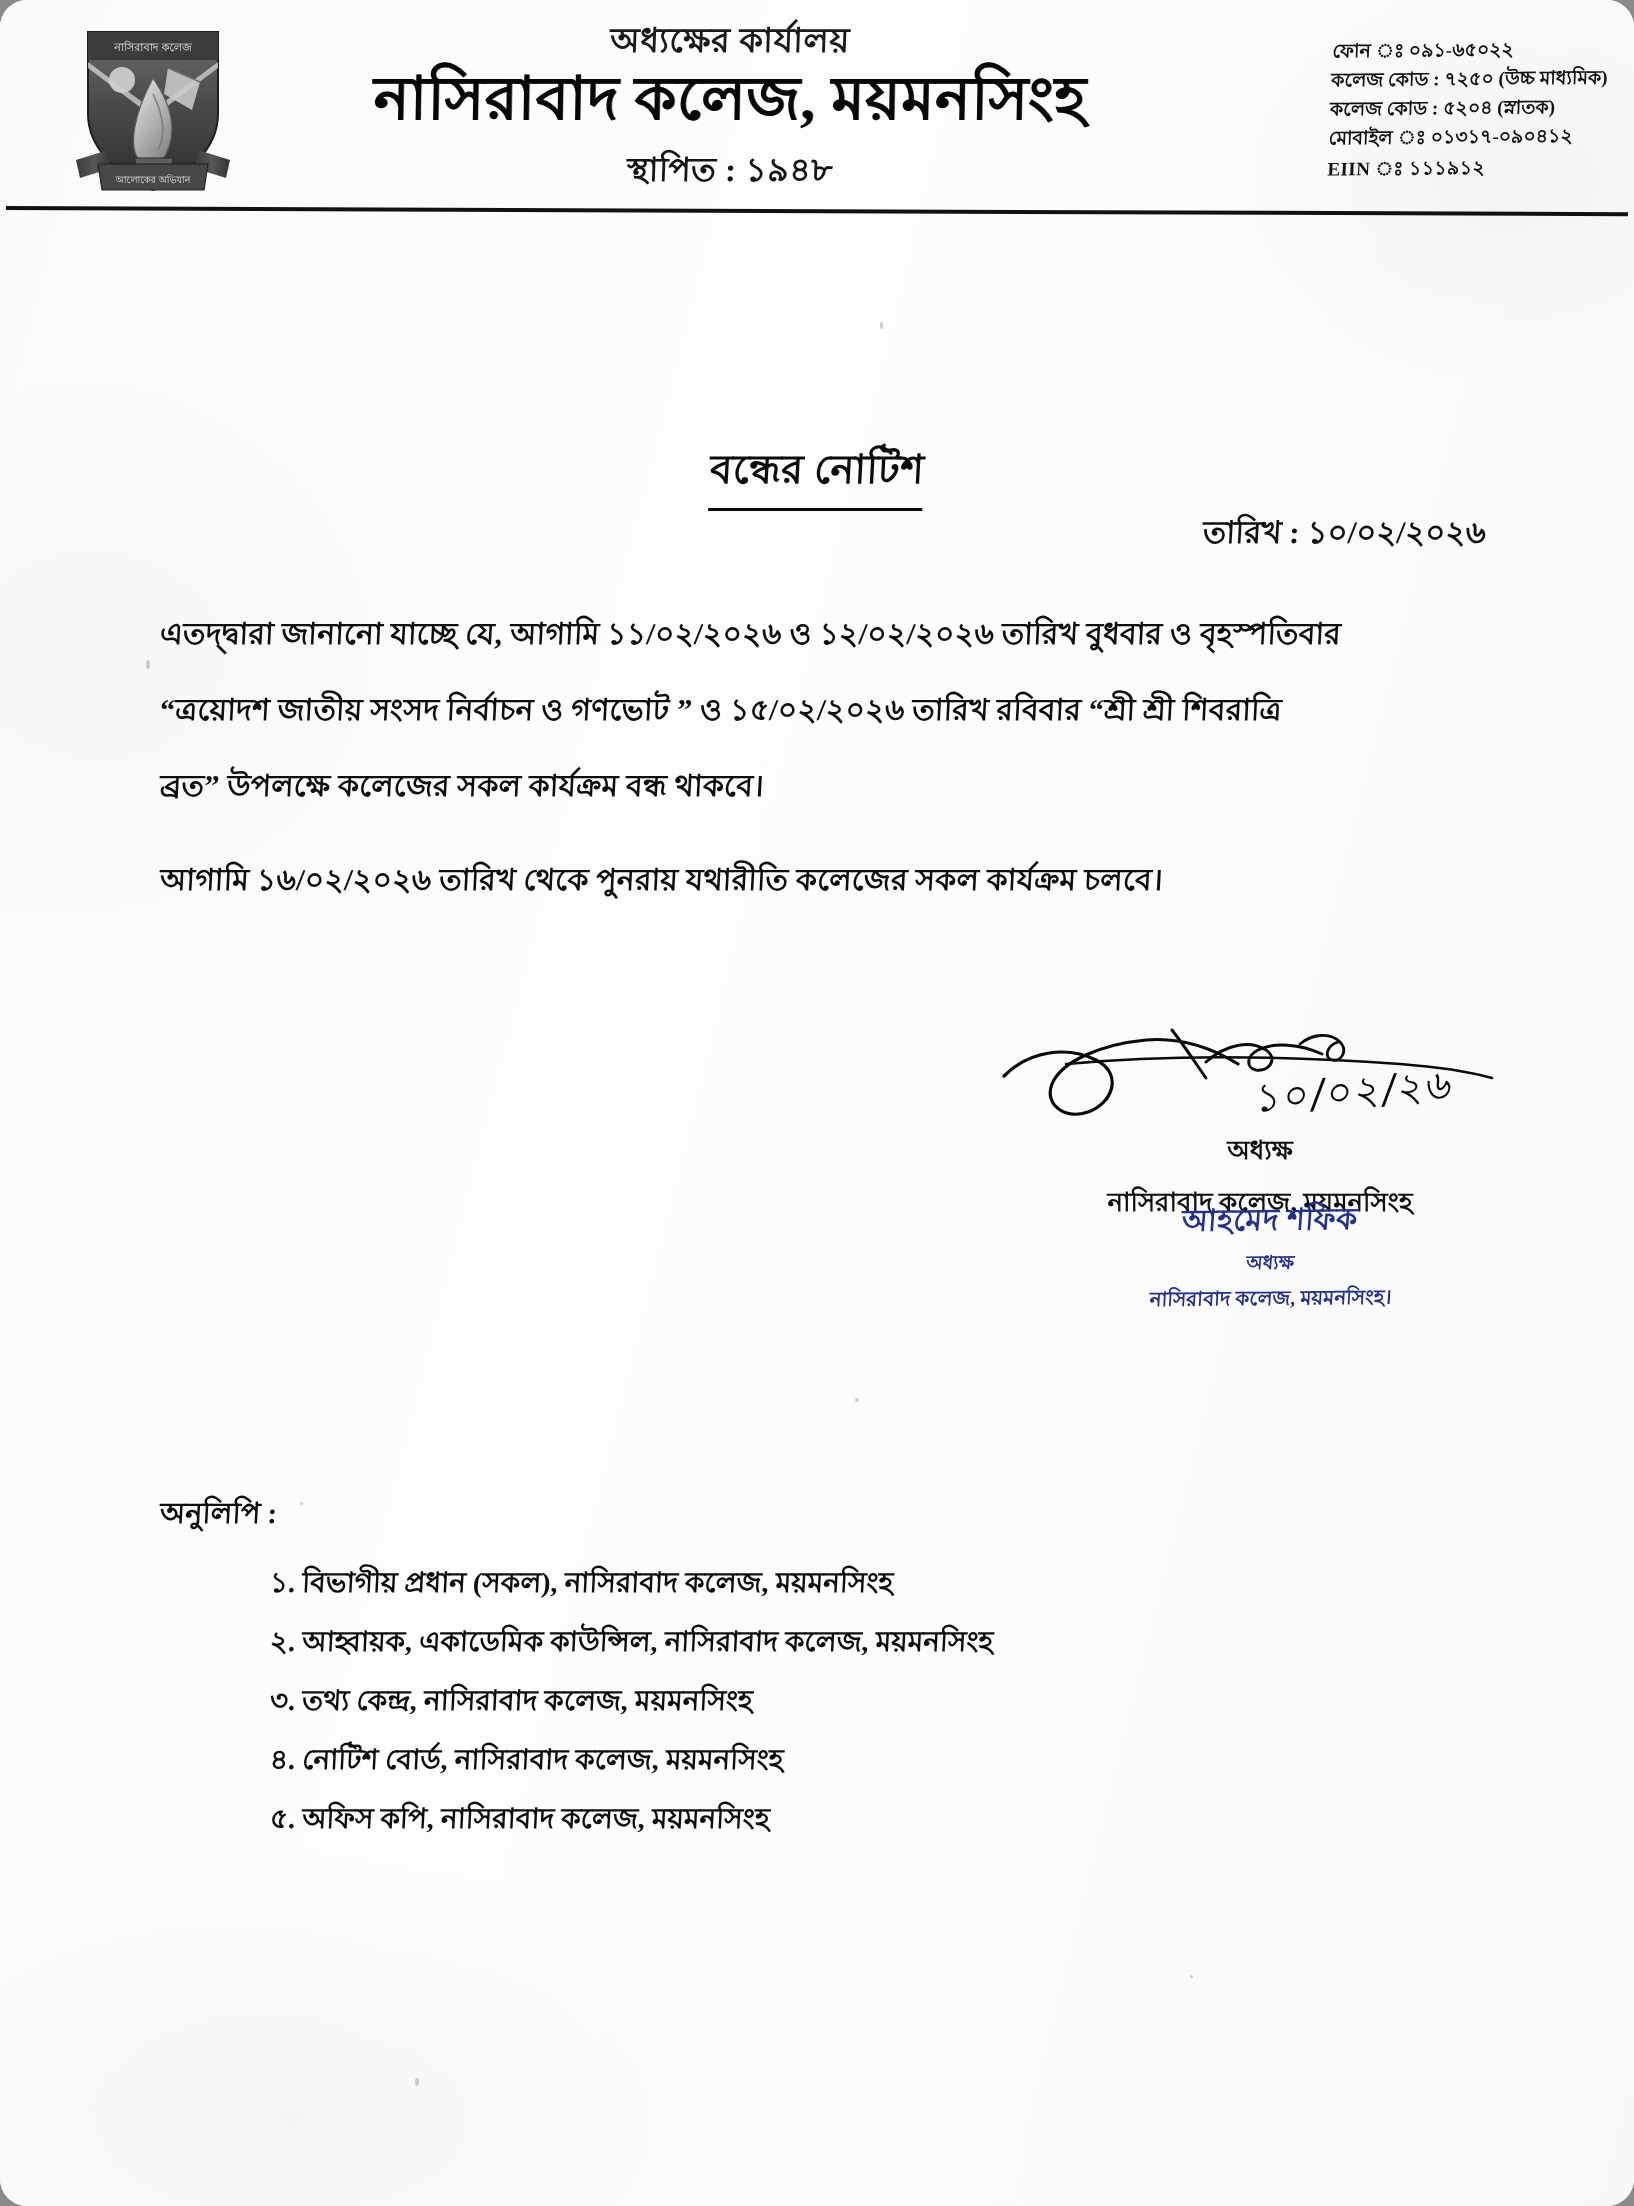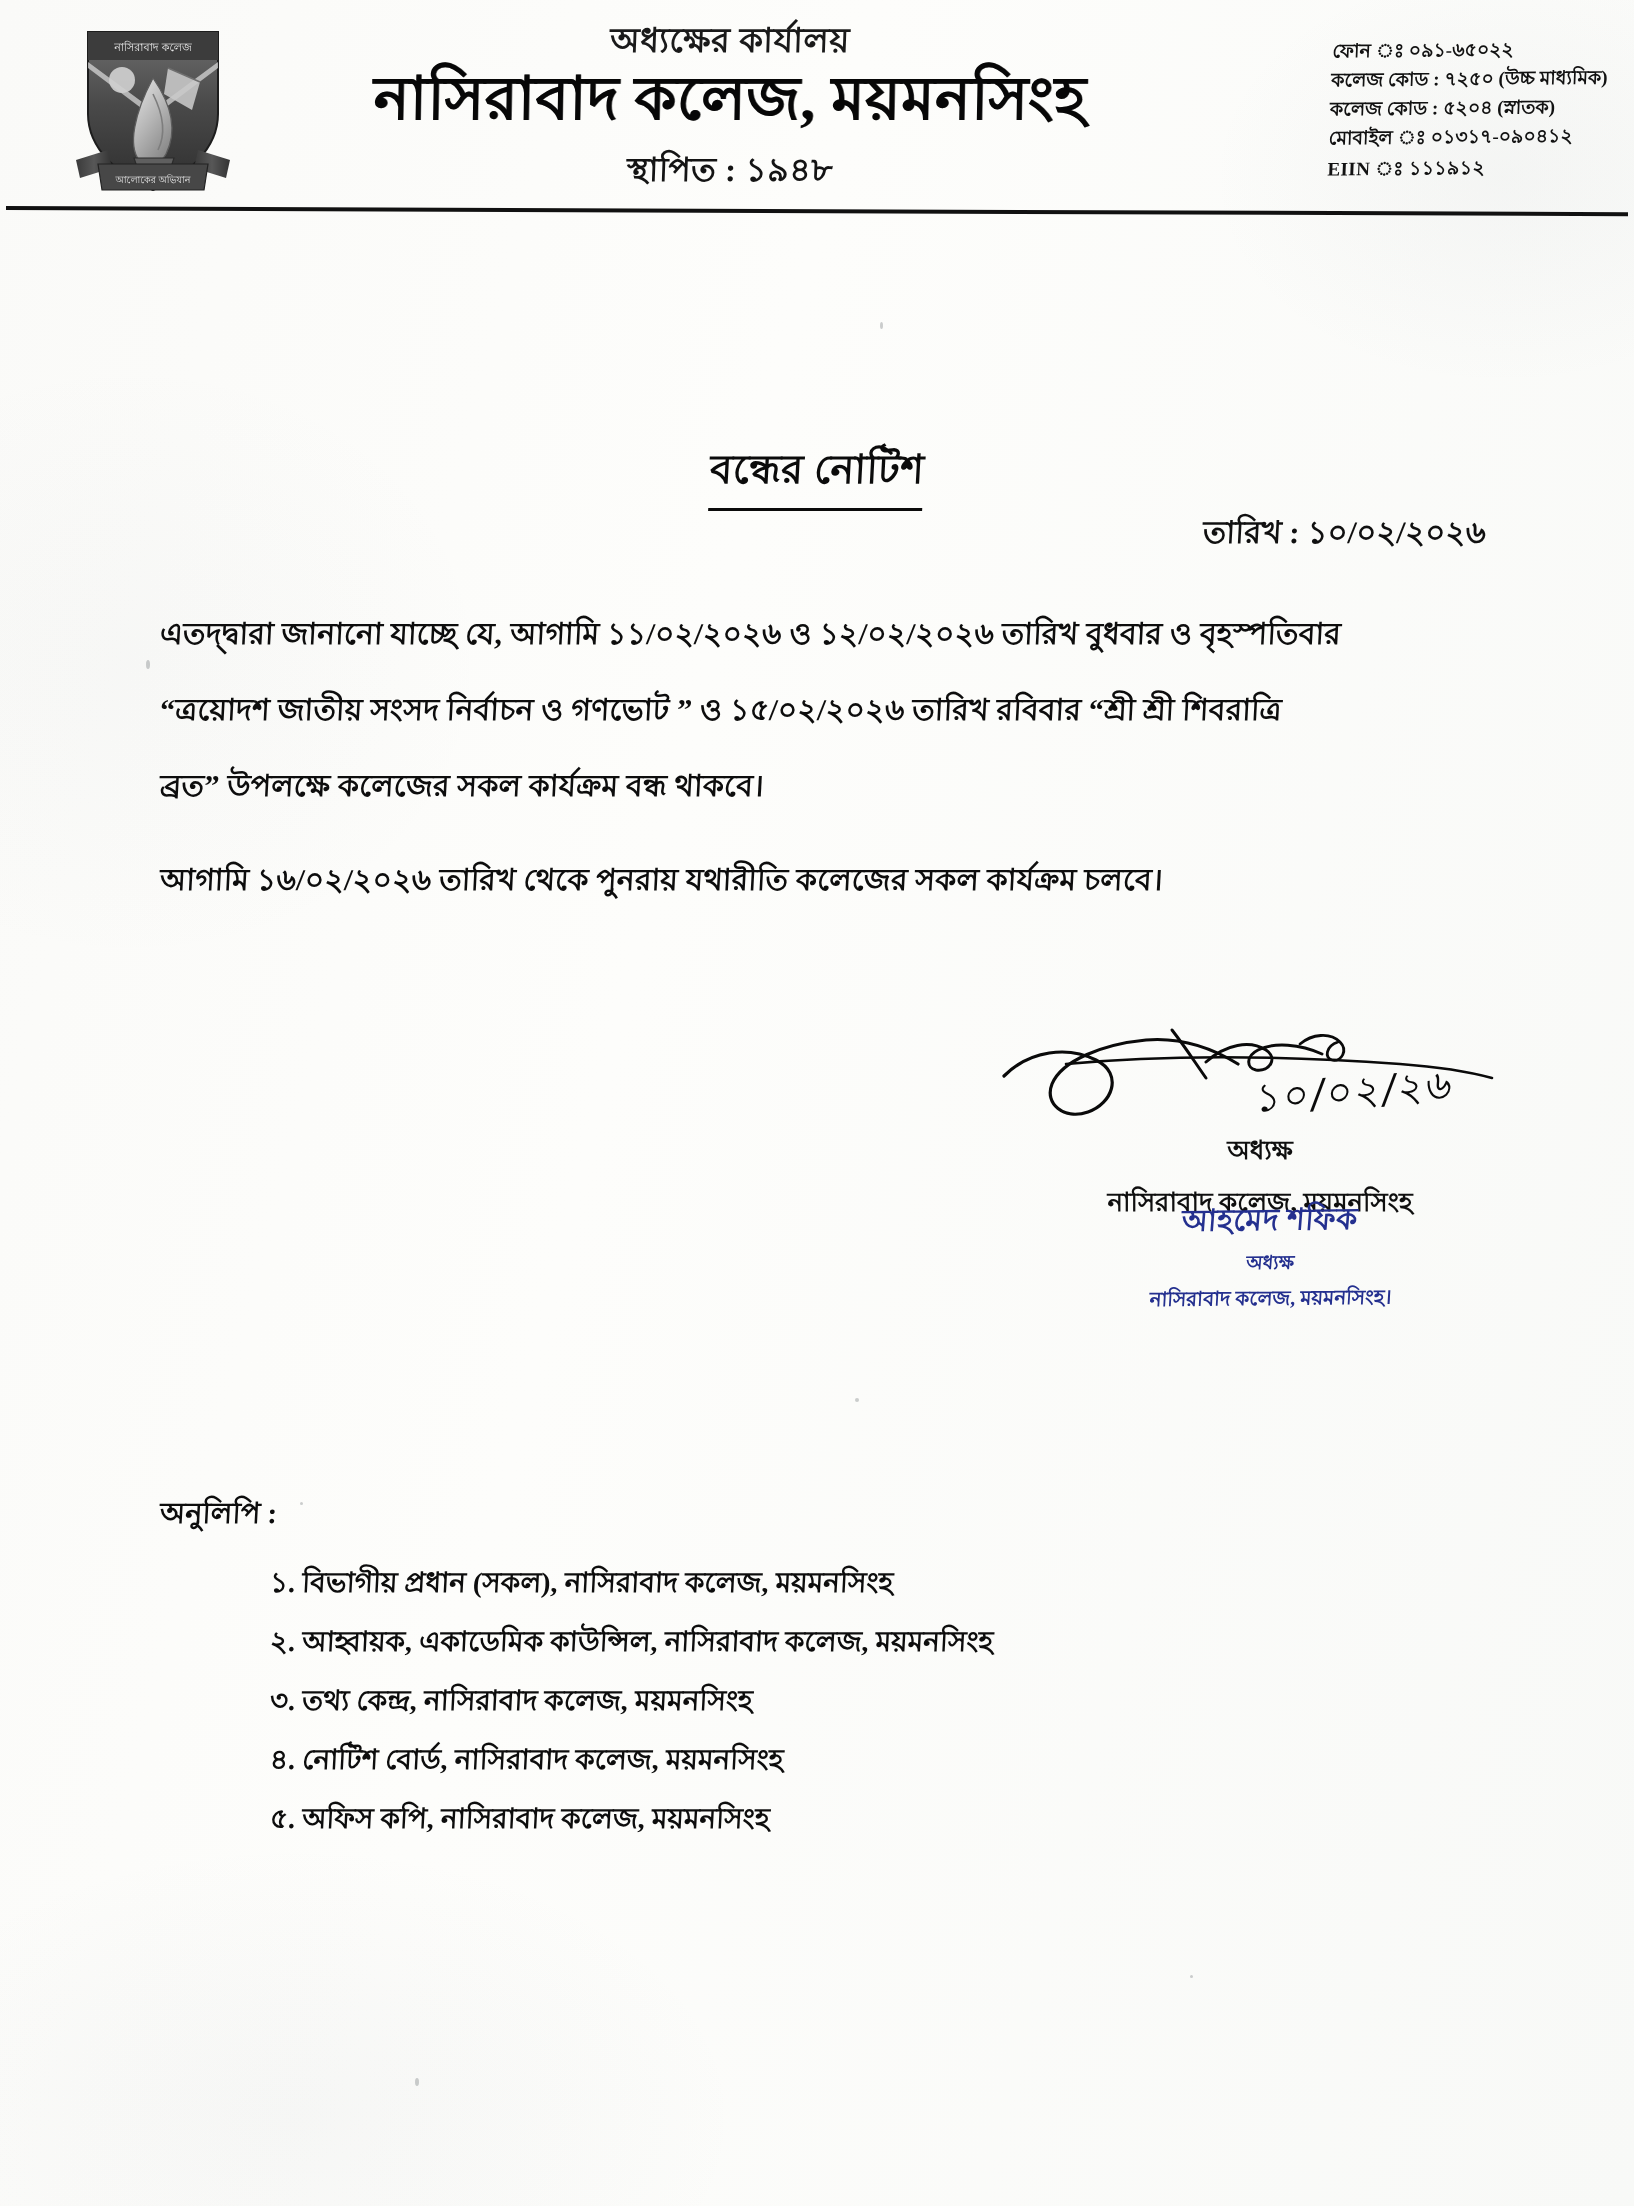--- a/index.html
+++ b/index.html
@@ -9,20 +9,21 @@
   }
   .page {
     position: relative;
     width: 1634px;
     height: 2206px;
     margin: 0 auto;
     background: #fdfdfb;
     overflow: hidden;
     font-family: "Liberation Serif", "DejaVu Serif", serif;
     color: #111;
+    border-radius: 27px;
   }
   
   .scan-tint {
     position: absolute;
     inset: 0;
     background:
       radial-gradient(ellipse 620px 380px at 18% 96%, rgba(120,130,140,0.055), rgba(0,0,0,0) 72%),
       radial-gradient(ellipse 420px 300px at 92% 8%, rgba(120,130,140,0.05), rgba(0,0,0,0) 70%),
       radial-gradient(ellipse 500px 420px at 8% 30%, rgba(130,140,150,0.035), rgba(0,0,0,0) 72%),
       linear-gradient(104deg, rgba(250,250,248,1) 0%, rgba(253,253,251,1) 40%, rgba(248,249,247,1) 100%);

